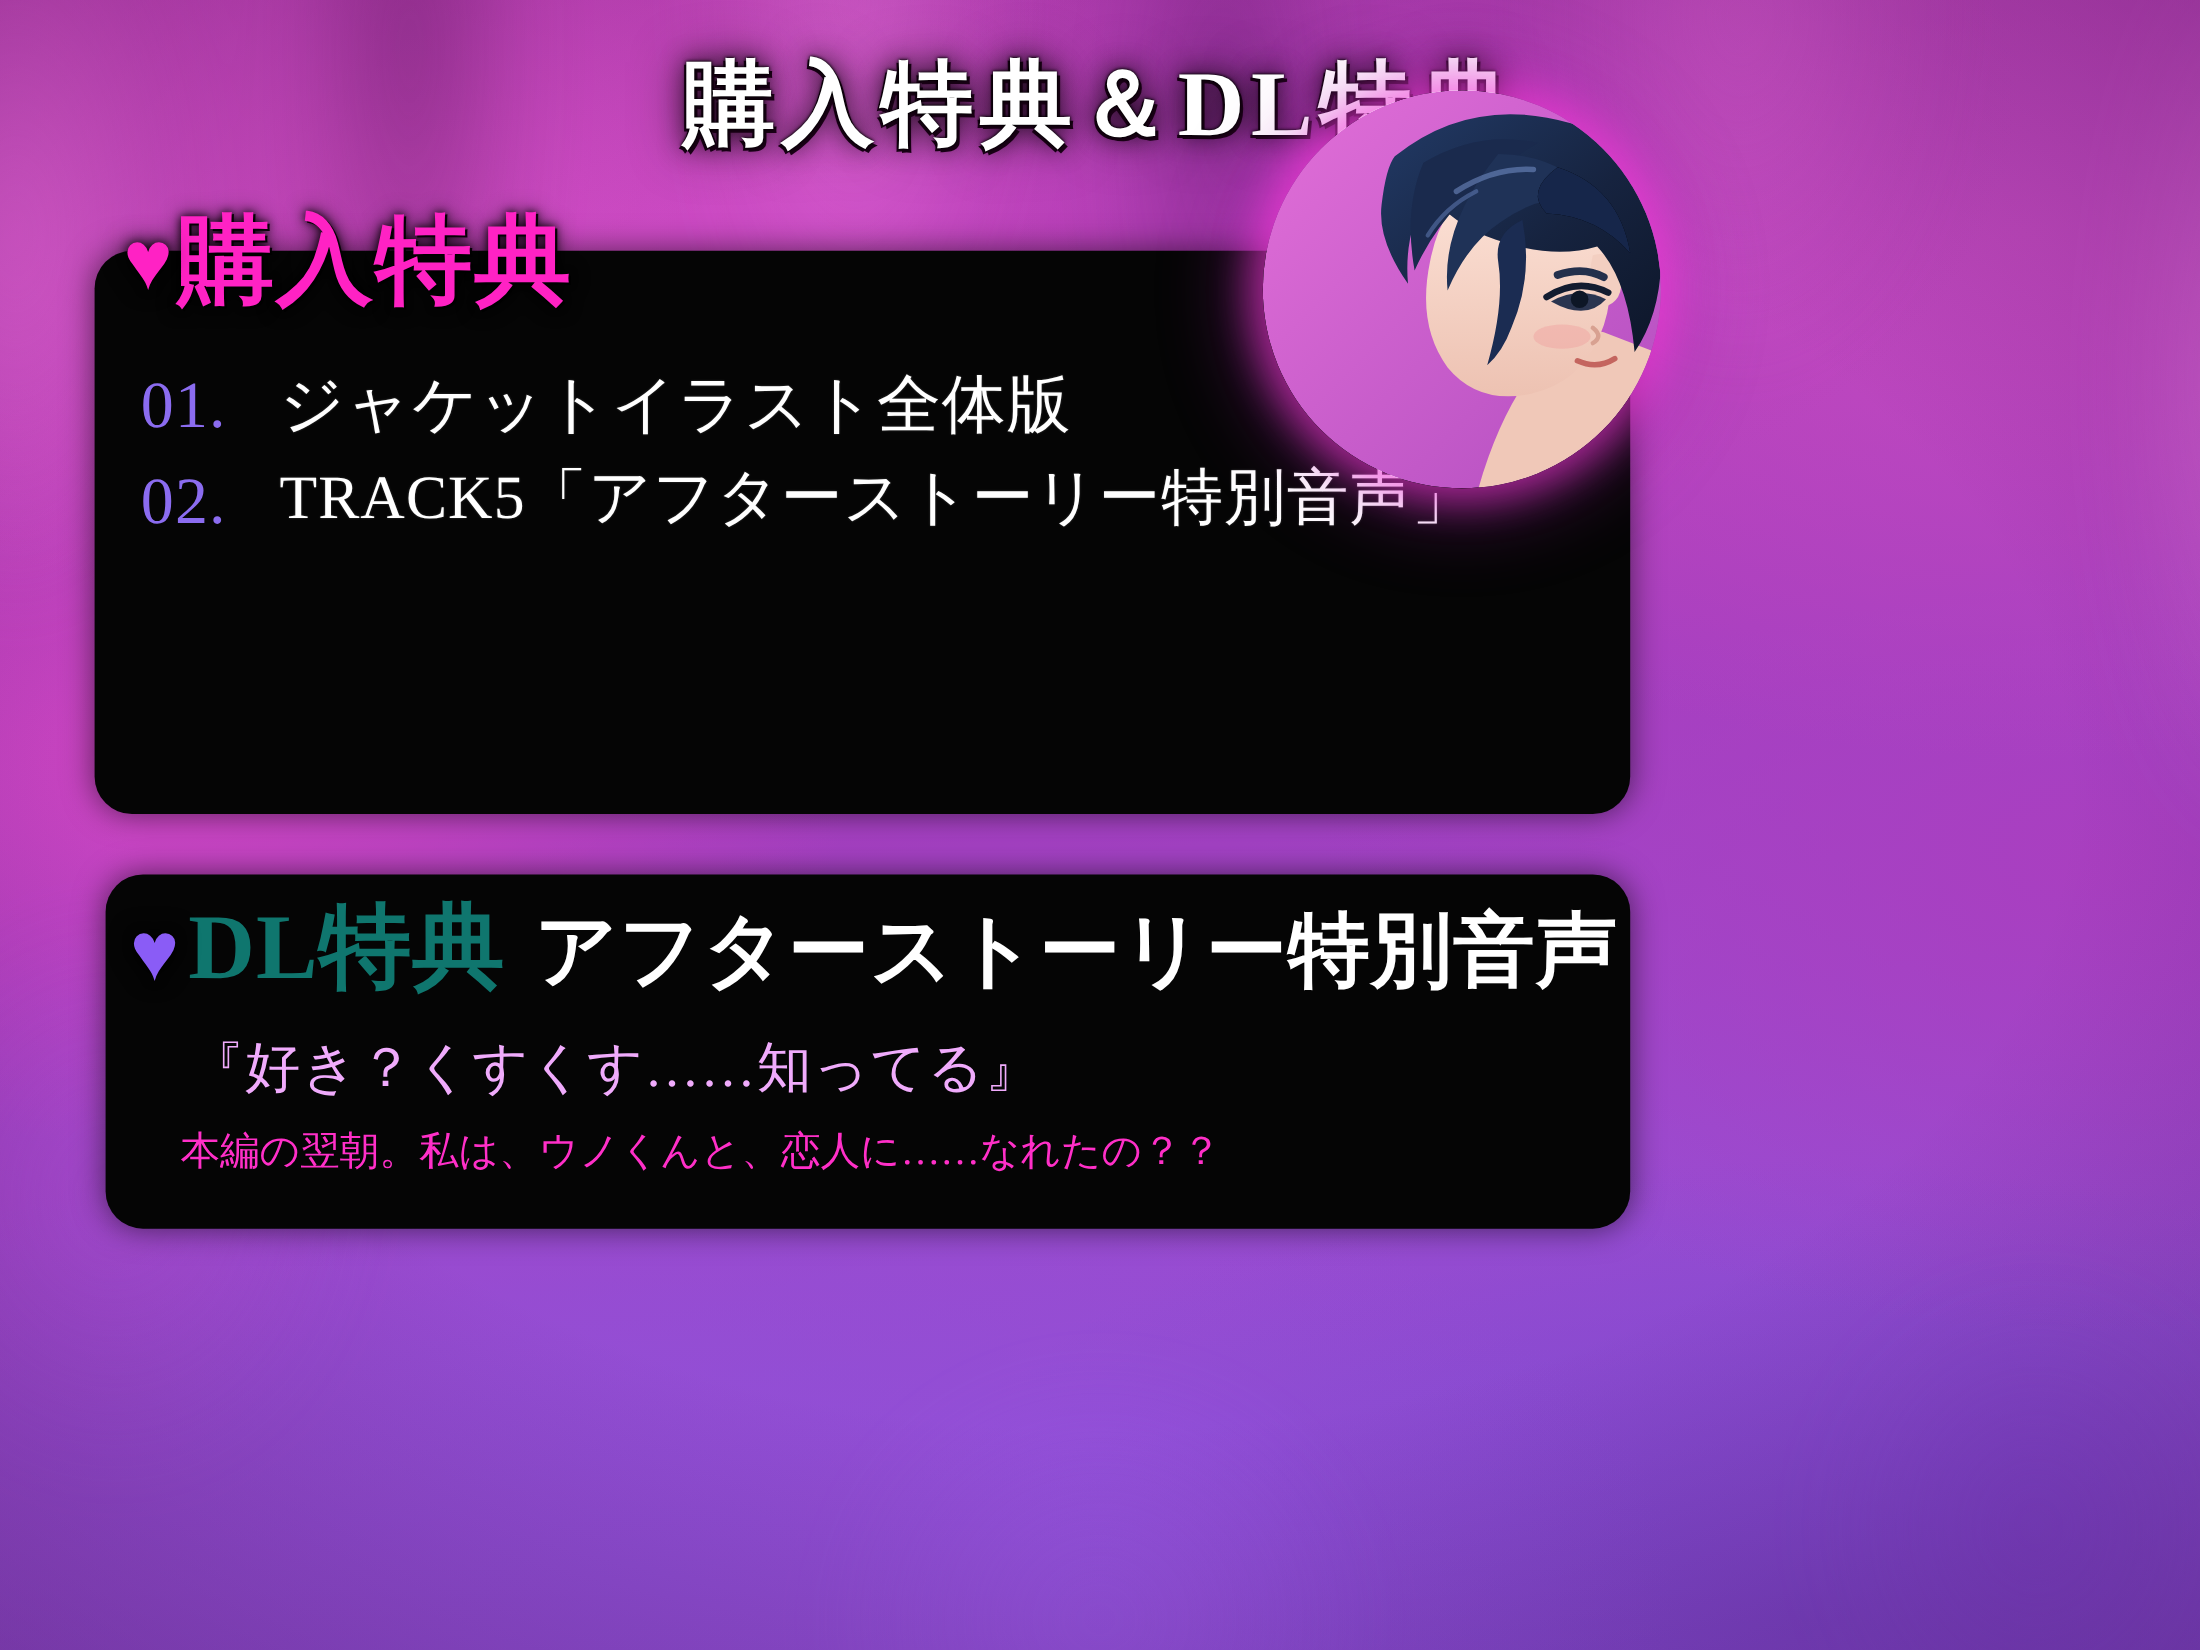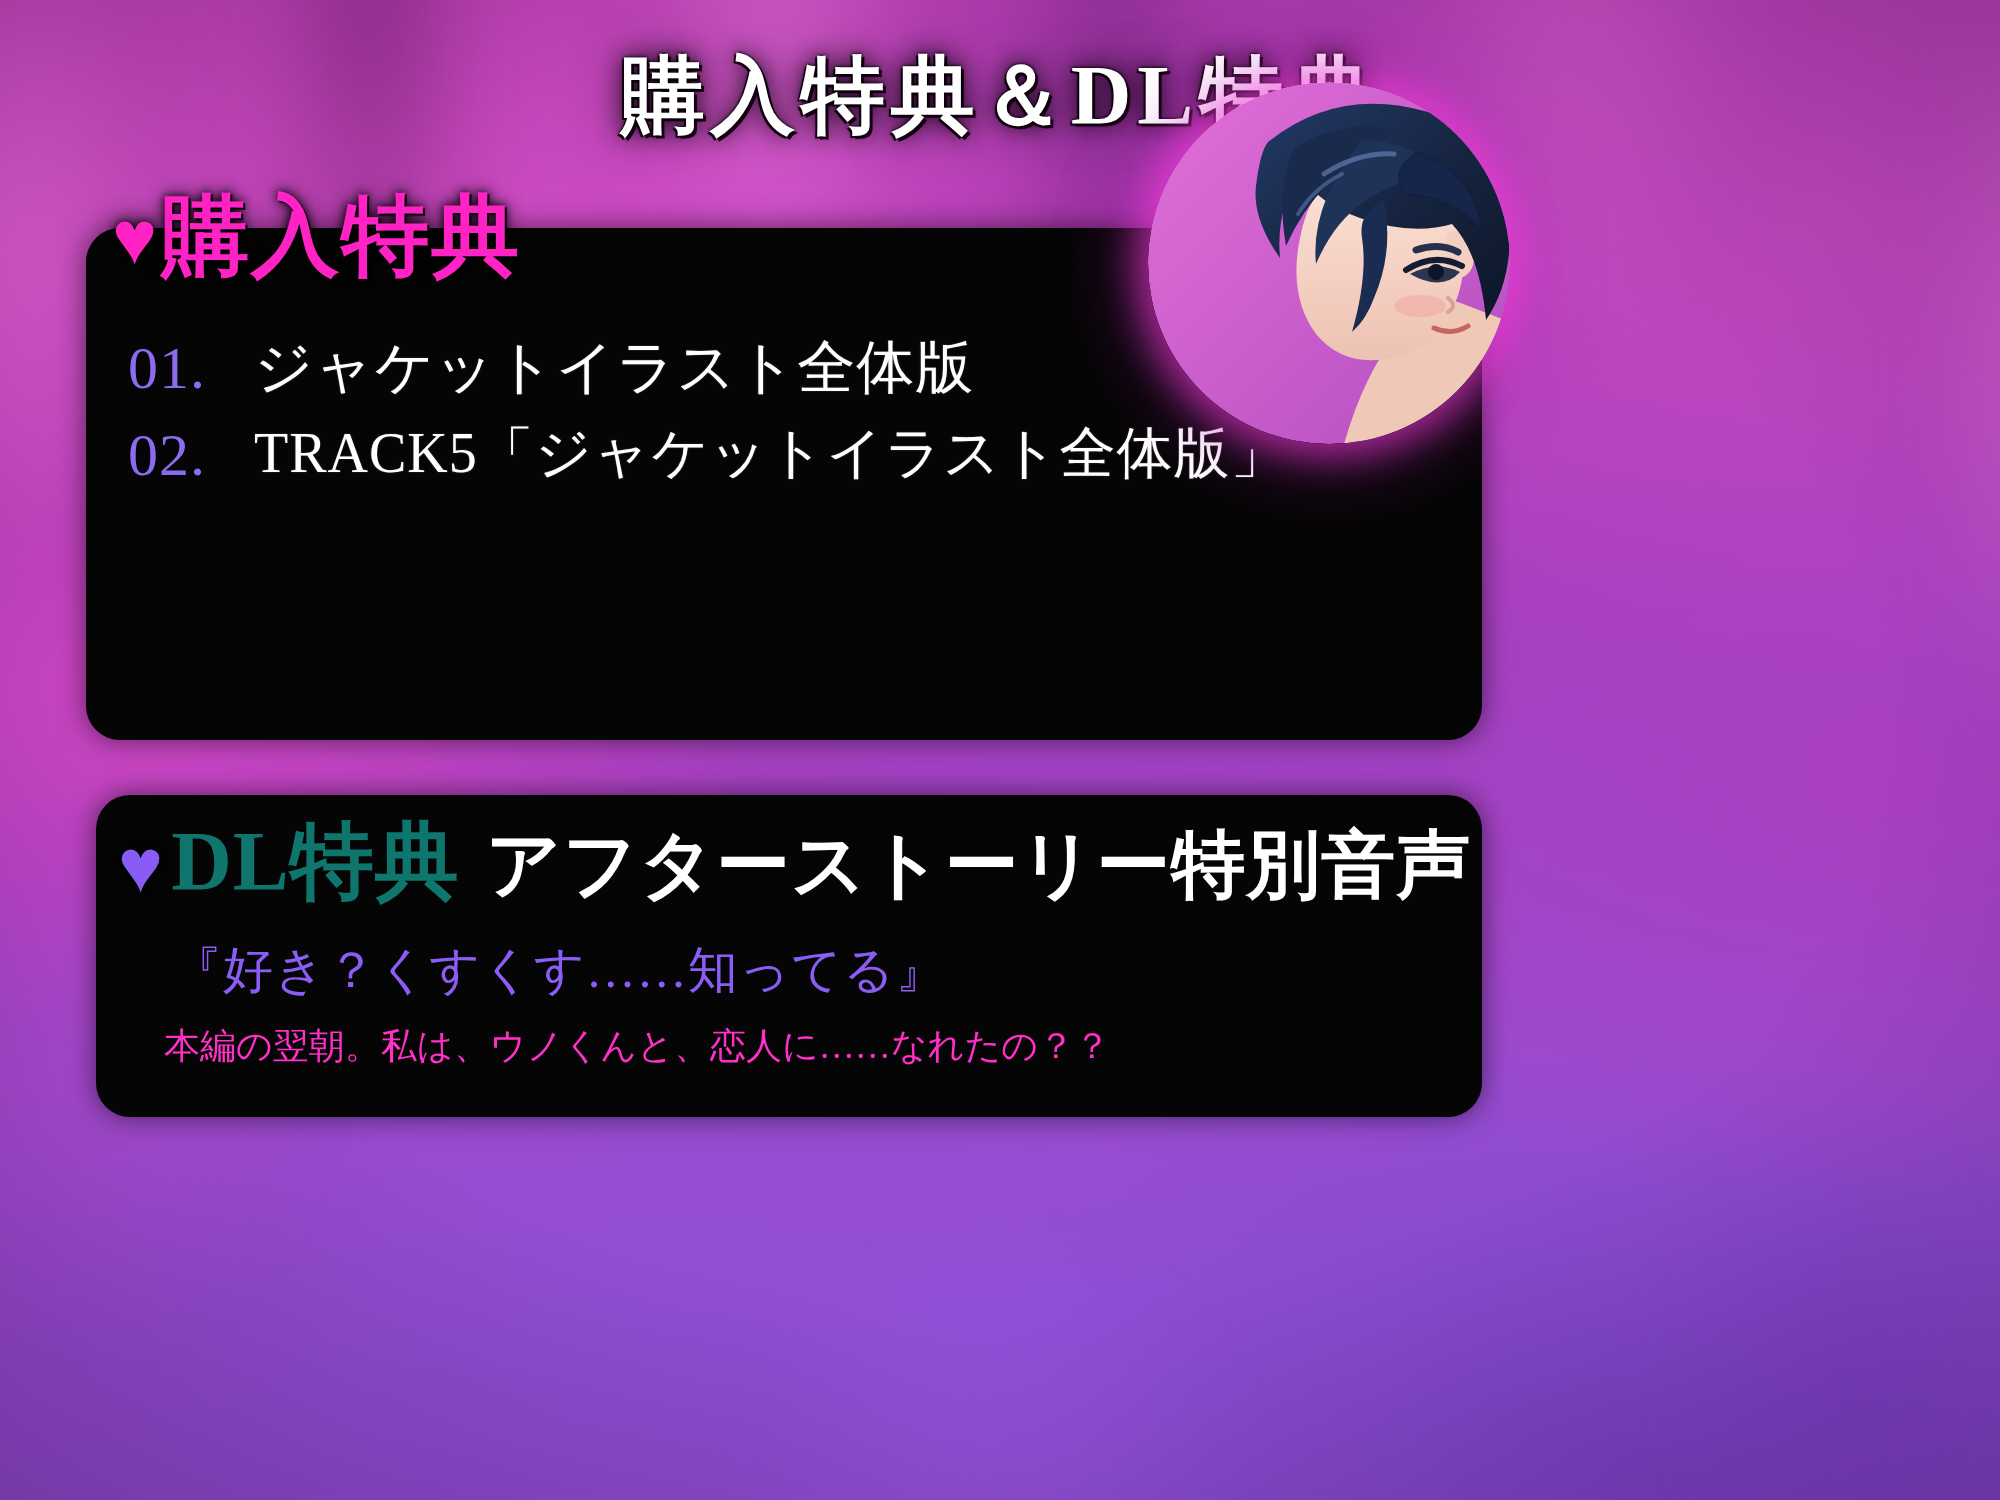--- a/index.html
+++ b/index.html
@@ -187,21 +187,21 @@
     letter-spacing: 1px;
     margin-left: 18px;
   }
   .dl-quote {
     position: absolute;
     left: 172px; top: 940px;
     z-index: 7;
     font-family: "Liberation Serif", "DejaVu Serif", serif;
     font-size: 50px;
     line-height: 1.2;
-    color: #8b5cf6;
+    color: #f0abfc;
     letter-spacing: 1px;
   }
   .dl-note {
     position: absolute;
     left: 164px; top: 1025px;
     z-index: 7;
     font-family: "Liberation Serif", "DejaVu Serif", serif;
     font-size: 36px;
     line-height: 1.2;
     color: #ff2fc8;
@@ -289,21 +289,21 @@
     <div class="list-item">
       <span class="num">01.</span>
       <span class="item-lines">
         <div class="jp">ジャケットイラスト全体版</div>
       </span>
     </div>
 
     <div class="list-item">
       <span class="num">02.</span>
       <span class="item-lines">
-        <div class="jp sub">TRACK5「ジャケットイラスト全体版」</div>
+        <div class="jp sub">TRACK5「アフターストーリー特別音声」</div>
       </span>
     </div>
 
 
   </div>
 
   <div class="panel" id="panel-dl"></div>
 
   <div class="dl-head">
     <span class="heart purple">♥</span>

